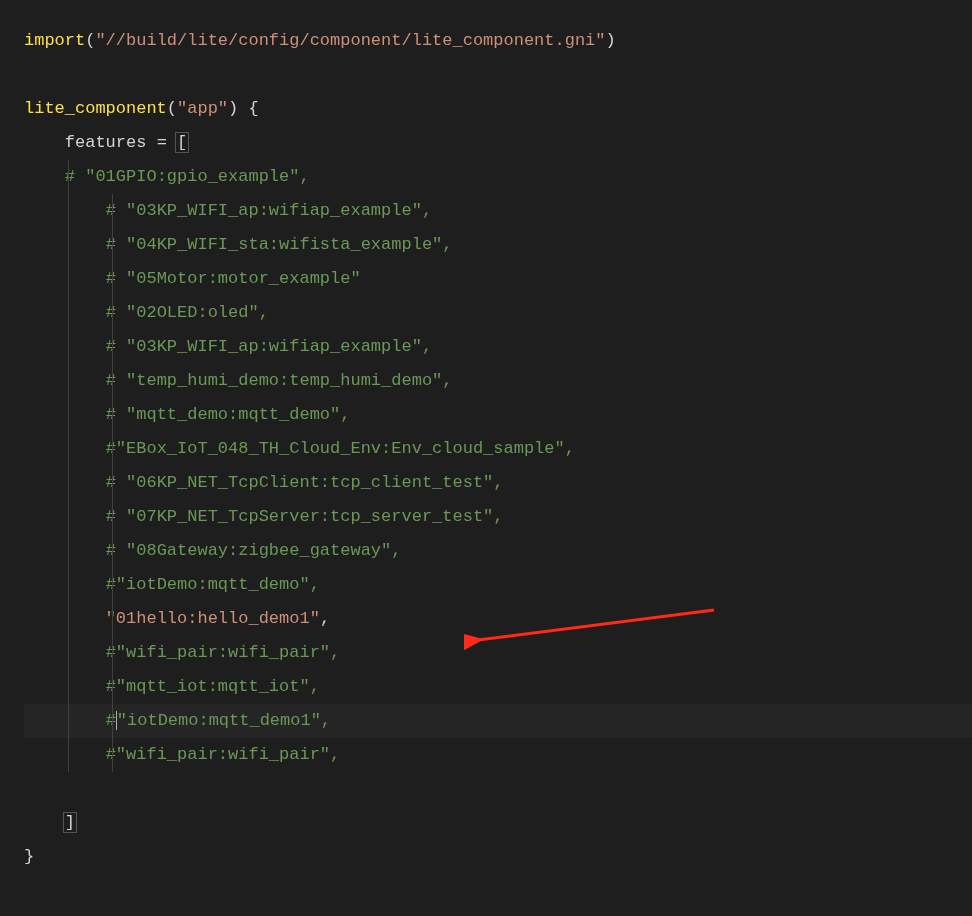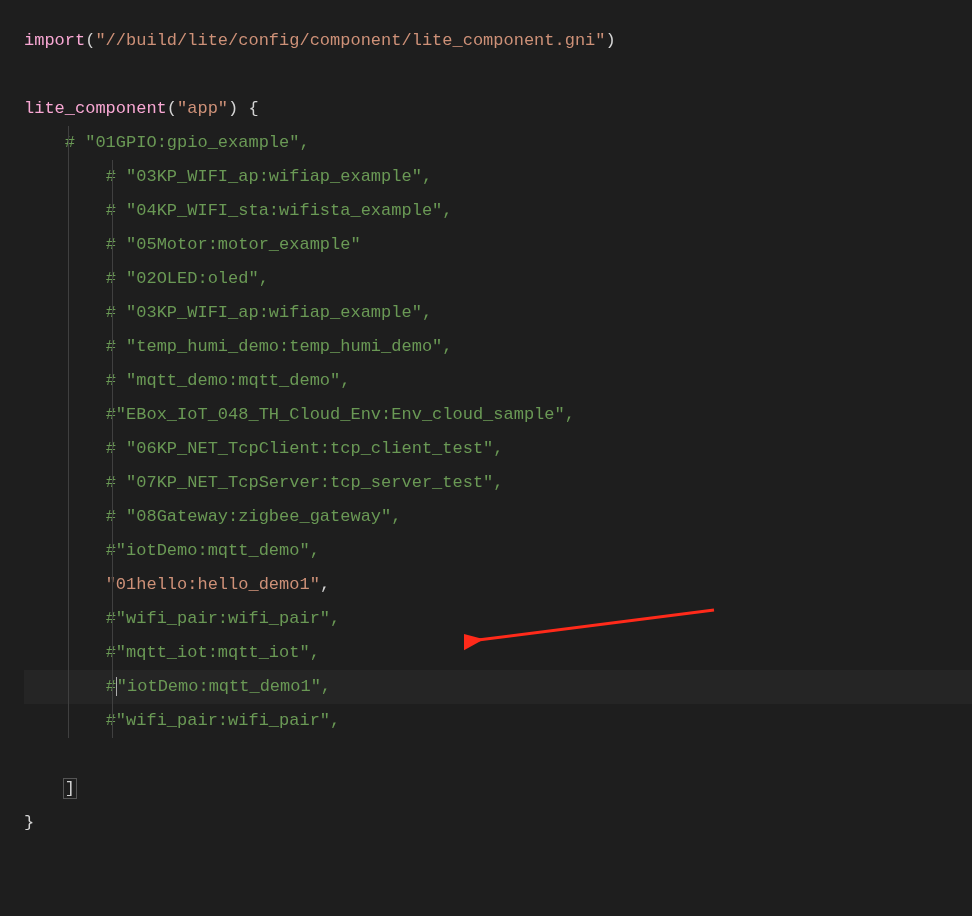--- a/index.html
+++ b/index.html
@@ -14,21 +14,21 @@
     overflow: hidden;
     padding: 24px 0 0 24px;
     position: relative;
   }
   .code-line {
     white-space: pre;
     position: relative;
   }
   .string { color: #ce9178; }
   .keyword { color: #d4d4d4; }
-  .func { color: #f9a8d4; }
+  .func { color: #fde047; }
   .comment { color: #6a9955; }
   .punct { color: #d4d4d4; }
   .bracket-highlight {
     border: 1px solid #555;
     padding: 0 1px;
     margin: 0 -2px;
   }
   .indent-guide {
     position: absolute;
     top: 0;
@@ -56,20 +56,21 @@
 <body>
 
 <div class="code-container">
 
   <div class="code-line"><span class="func">import</span><span class="punct">(</span><span class="string">"//build/lite/config/component/lite_component.gni"</span><span class="punct">)</span></div>
 
   <div class="code-line">&nbsp;</div>
 
   <div class="code-line"><span class="func">lite_component</span><span class="punct">(</span><span class="string">"app"</span><span class="punct">) {</span></div>
 
+  <div class="code-line">    <span class="keyword">features</span><span class="punct"> = </span><span class="punct bracket-highlight">[</span></div>
 
   <div id="dynamic-lines">
       <div class="code-line"><span class="indent-guide" style="left: 44px;"></span>    <span class="comment"># "01GPIO:gpio_example",</span></div>
       <div class="code-line"><span class="indent-guide" style="left: 44px;"></span><span class="indent-guide" style="left: 88px;"></span>        <span class="comment"># "03KP_WIFI_ap:wifiap_example",</span></div>
       <div class="code-line"><span class="indent-guide" style="left: 44px;"></span><span class="indent-guide" style="left: 88px;"></span>        <span class="comment"># "04KP_WIFI_sta:wifista_example",</span></div>
       <div class="code-line"><span class="indent-guide" style="left: 44px;"></span><span class="indent-guide" style="left: 88px;"></span>        <span class="comment"># "05Motor:motor_example"</span></div>
       <div class="code-line"><span class="indent-guide" style="left: 44px;"></span><span class="indent-guide" style="left: 88px;"></span>        <span class="comment"># "02OLED:oled",</span></div>
       <div class="code-line"><span class="indent-guide" style="left: 44px;"></span><span class="indent-guide" style="left: 88px;"></span>        <span class="comment"># "03KP_WIFI_ap:wifiap_example",</span></div>
       <div class="code-line"><span class="indent-guide" style="left: 44px;"></span><span class="indent-guide" style="left: 88px;"></span>        <span class="comment"># "temp_humi_demo:temp_humi_demo",</span></div>
       <div class="code-line"><span class="indent-guide" style="left: 44px;"></span><span class="indent-guide" style="left: 88px;"></span>        <span class="comment"># "mqtt_demo:mqtt_demo",</span></div>

